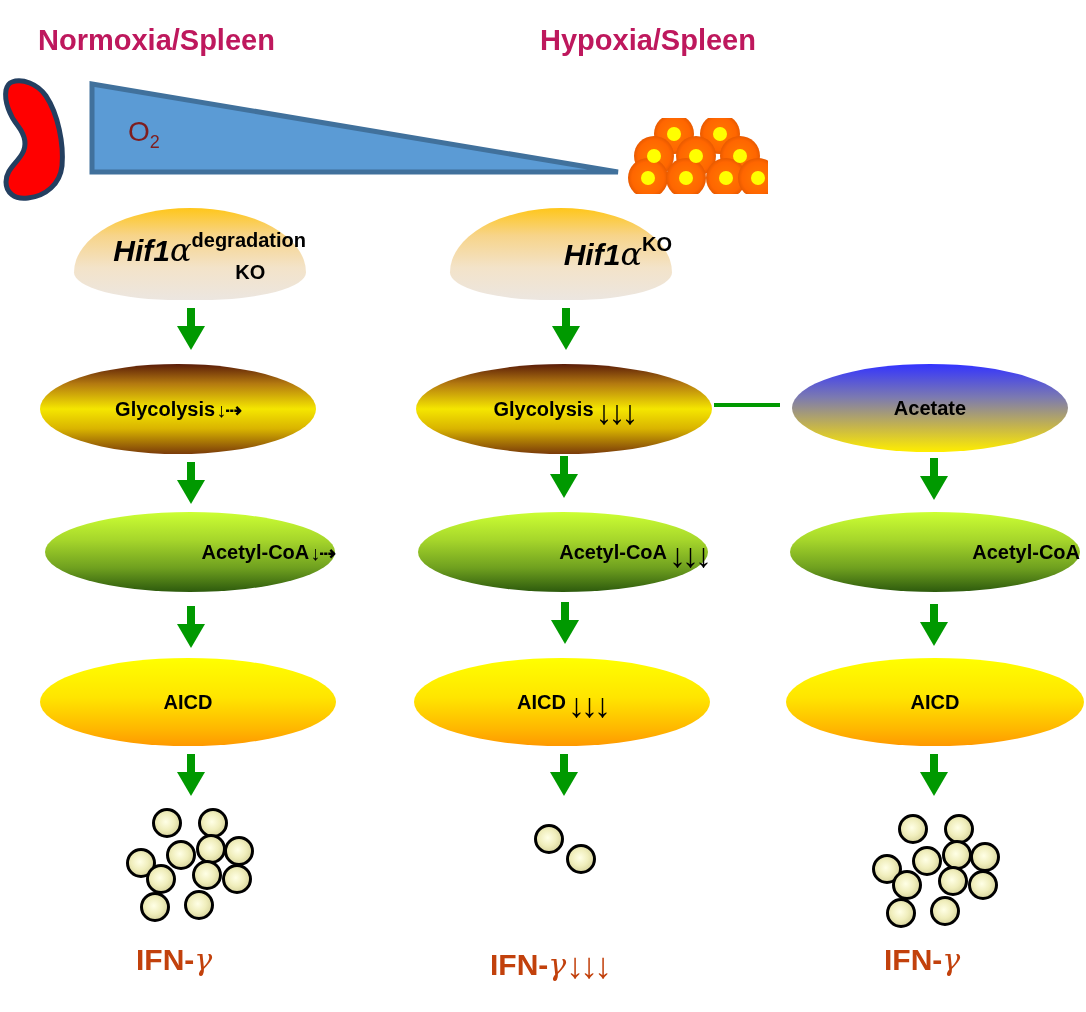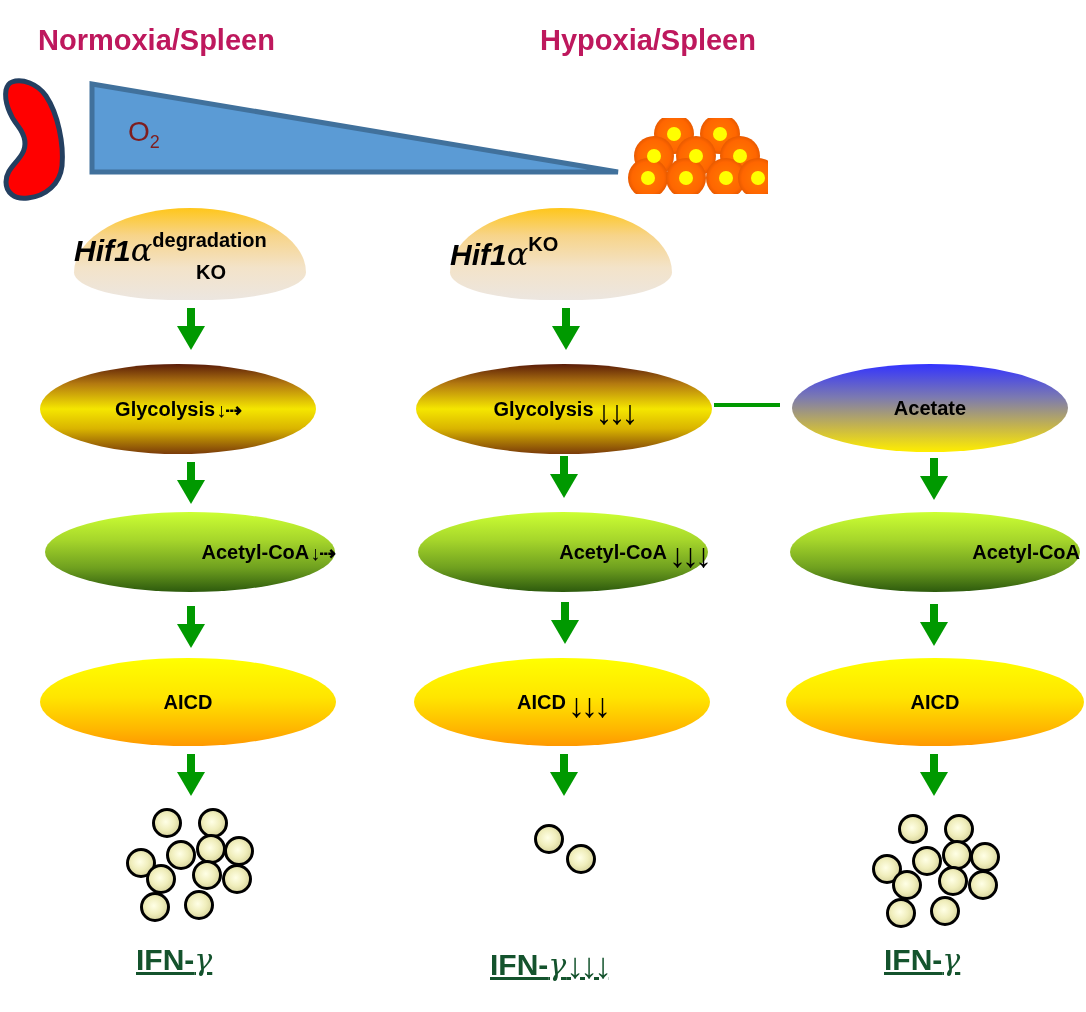--- a/index.html
+++ b/index.html
@@ -11,27 +11,27 @@
           font-weight: bold; color: #000; white-space: nowrap; border-radius: 50%; }
   .node-text { font-size: 20px; letter-spacing: 0; }
   .arrows-down { font-weight: normal; font-size: 34px; letter-spacing: -4px; margin-left: 2px; position: relative; top: 3px; }
   .arrows-small { font-weight: bold; font-size: 20px; margin-left: 1px; position: relative; top: 1px; letter-spacing: -1px; }
   .glyco { background: linear-gradient(to bottom, #5a1c08 0%, #b47a10 22%, #f5e600 50%, #d9b400 72%, #7a3b0a 100%); }
   .acetyl { background: linear-gradient(to bottom, #ccff33 0%, #a6d62b 35%, #6fa01f 70%, #2d5a0d 100%); justify-content: flex-end; }
   .aicd { background: linear-gradient(to bottom, #ffff00 0%, #ffe500 45%, #ffb800 80%, #ff9900 100%); }
   .acetate { background: linear-gradient(to bottom, #3333ff 0%, #7c7ab0 38%, #c7b64a 72%, #ffee00 100%); }
   .hif { position: absolute; border-radius: 50% 50% 45% 45% / 70% 70% 30% 30%;
          background: linear-gradient(to bottom, #ffc61a 0%, #f7d48a 30%, #f3e3c9 65%, #ece6e0 100%);
-         display: flex; align-items: center; justify-content: flex-start; }
+         display: flex; align-items: center; justify-content: flex-end; }
   .hif-text { font-weight: bold; font-style: italic; font-size: 30px; color: #000; white-space: nowrap; }
   .alpha { font-family: "DejaVu Serif", serif; font-style: italic; font-weight: normal; font-size: 32px; }
   .sup { font-style: normal; font-weight: bold; font-size: 20px; position: relative; top: -14px; }
   .sub-ko { font-style: normal; font-weight: bold; font-size: 20px; position: absolute; }
   .green-arrow { position: absolute; width: 40px; height: 44px; }
-  .ifn { position: absolute; font-weight: bold; font-size: 30px; color: #14532d; white-space: nowrap; text-decoration: underline; }
+  .ifn { position: absolute; font-weight: bold; font-size: 30px; color: #c2410c; white-space: nowrap; }
   .gamma { font-family: "DejaVu Serif", serif; font-style: italic; font-weight: normal; font-size: 30px; }
   .ifn-arrows { font-weight: normal; font-size: 36px; letter-spacing: -4px; position: relative; top: 3px; }
   .granule { position: absolute; width: 24px; height: 24px; border-radius: 50%; border: 3px solid #000;
              background: radial-gradient(circle at 45% 45%, #ffffe6 0%, #f0eebc 45%, #c9c48a 100%); }
   .inhibit-line { position: absolute; height: 4px; background: #009900; }
 </style>
 </head>
 <body>
 
 <div class="abs heading" style="left:38px; top:24px;">Normoxia/Spleen</div>

